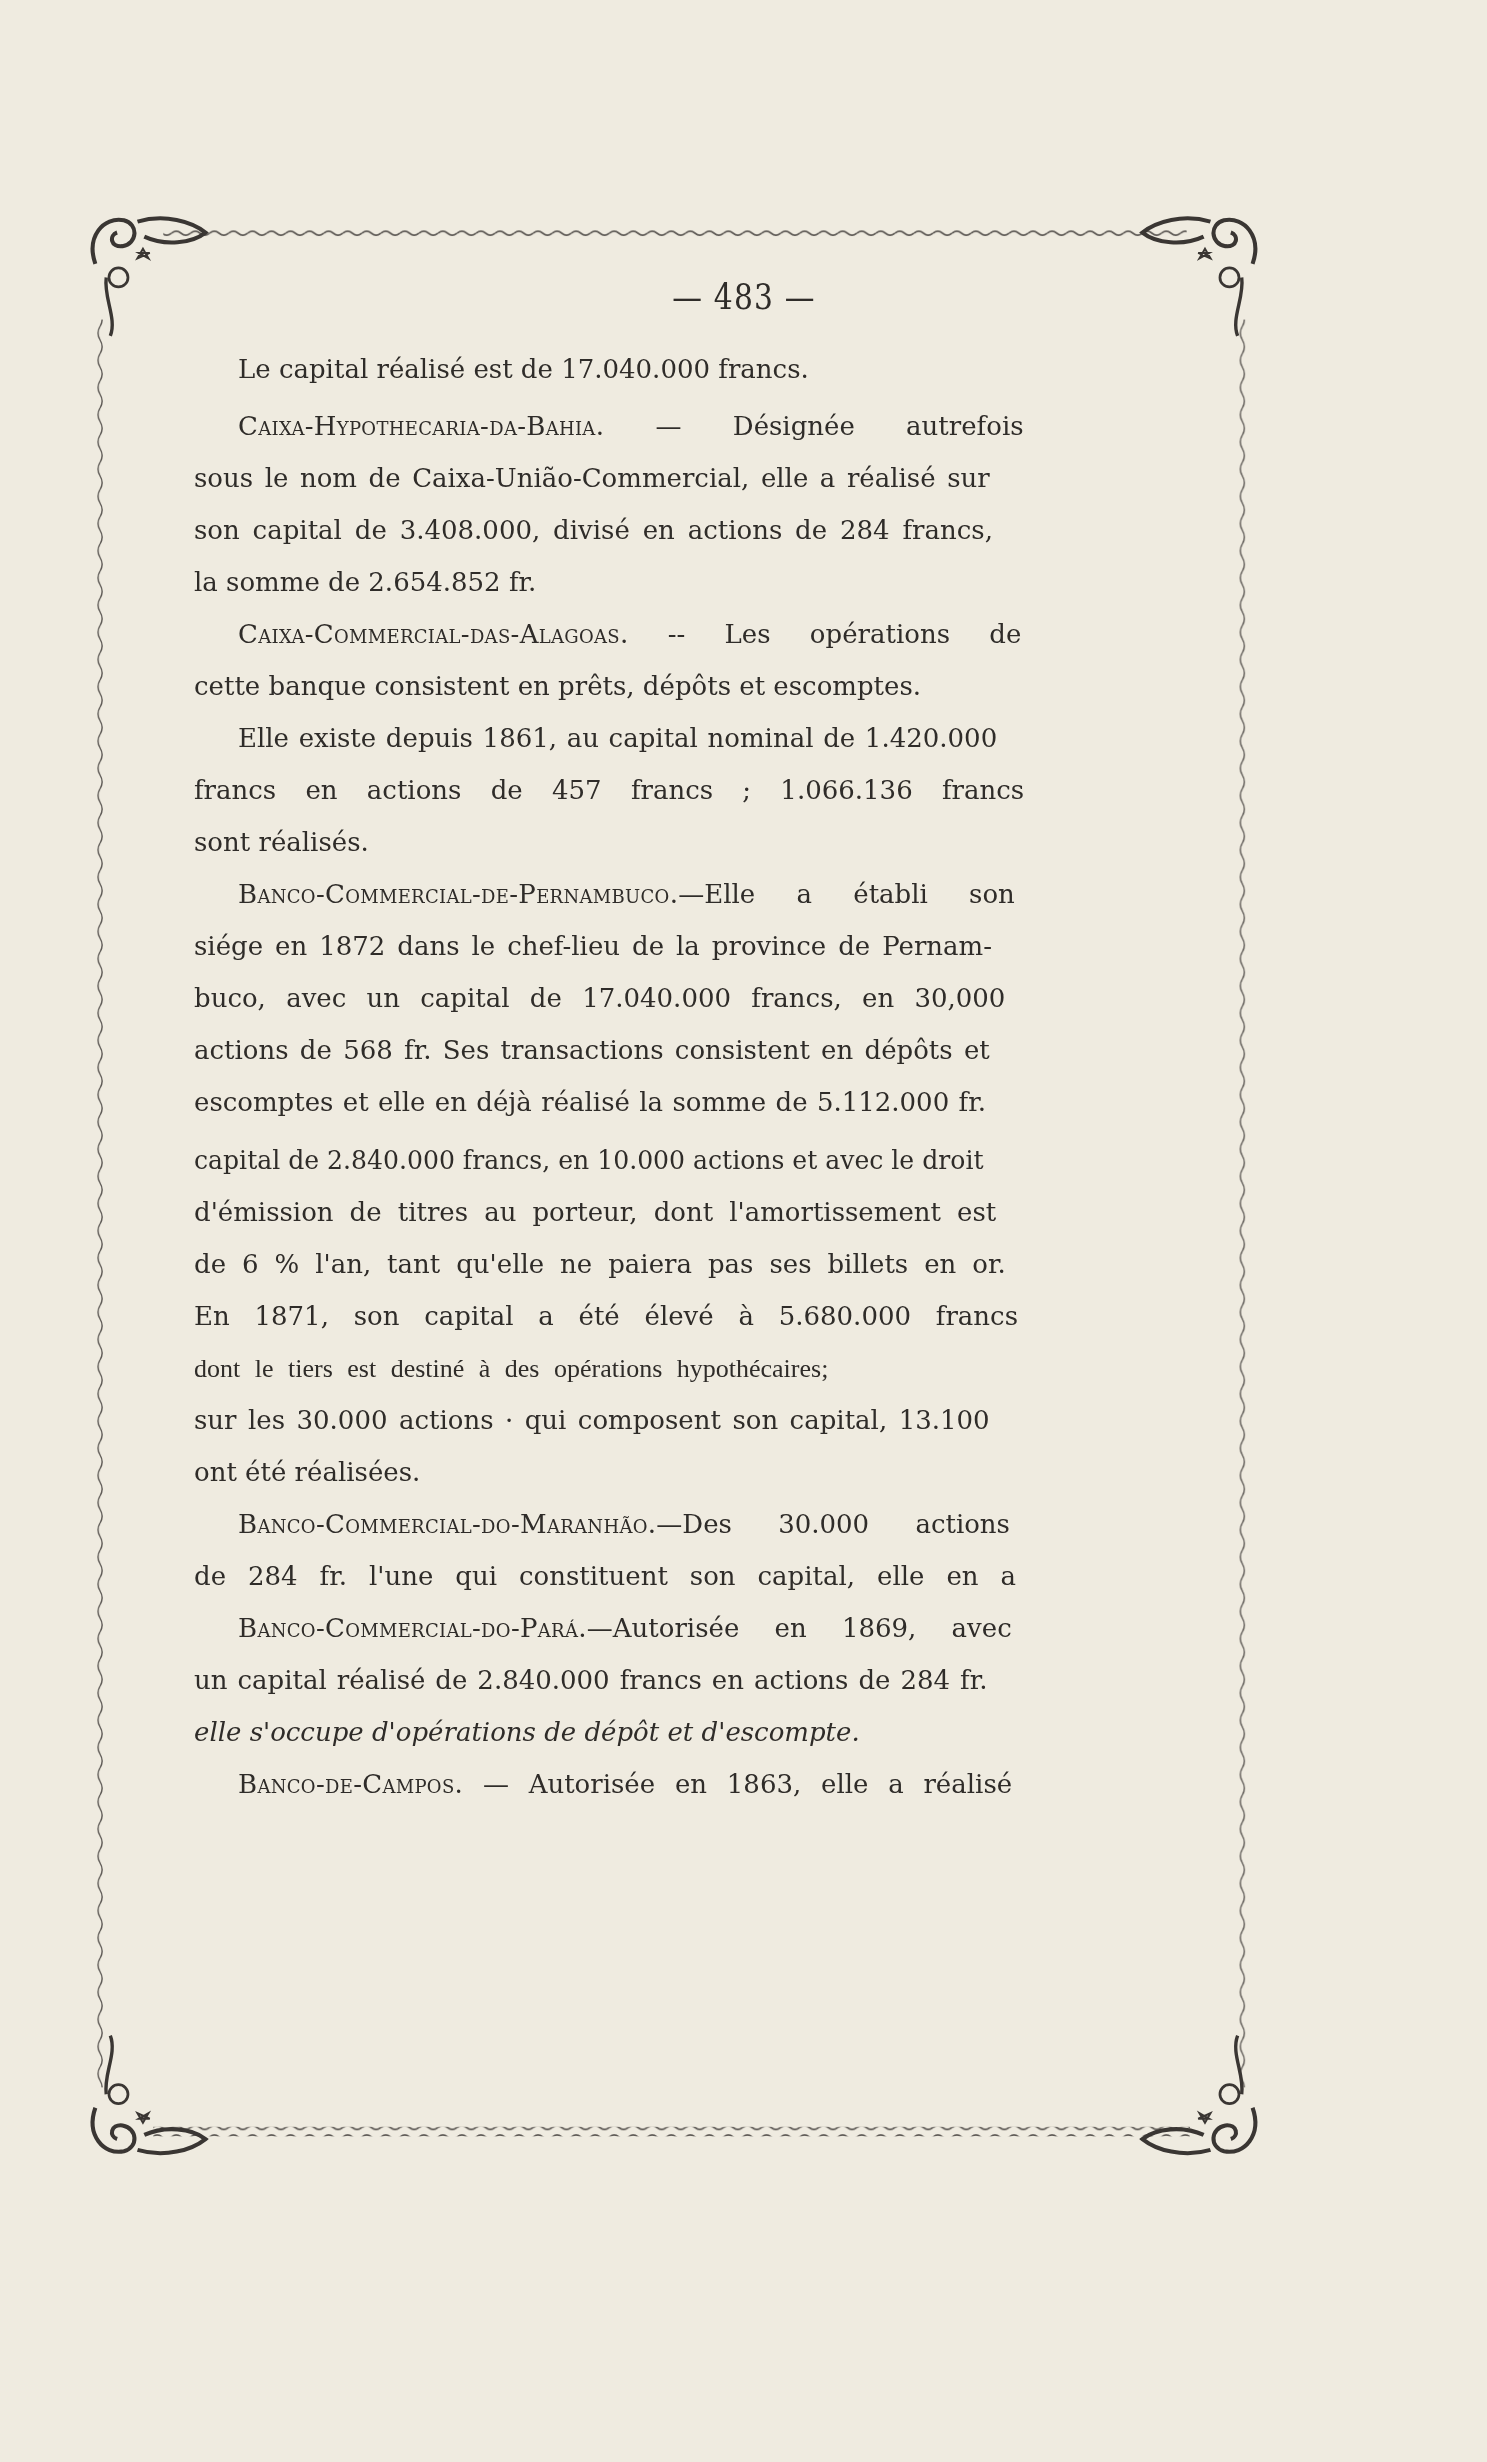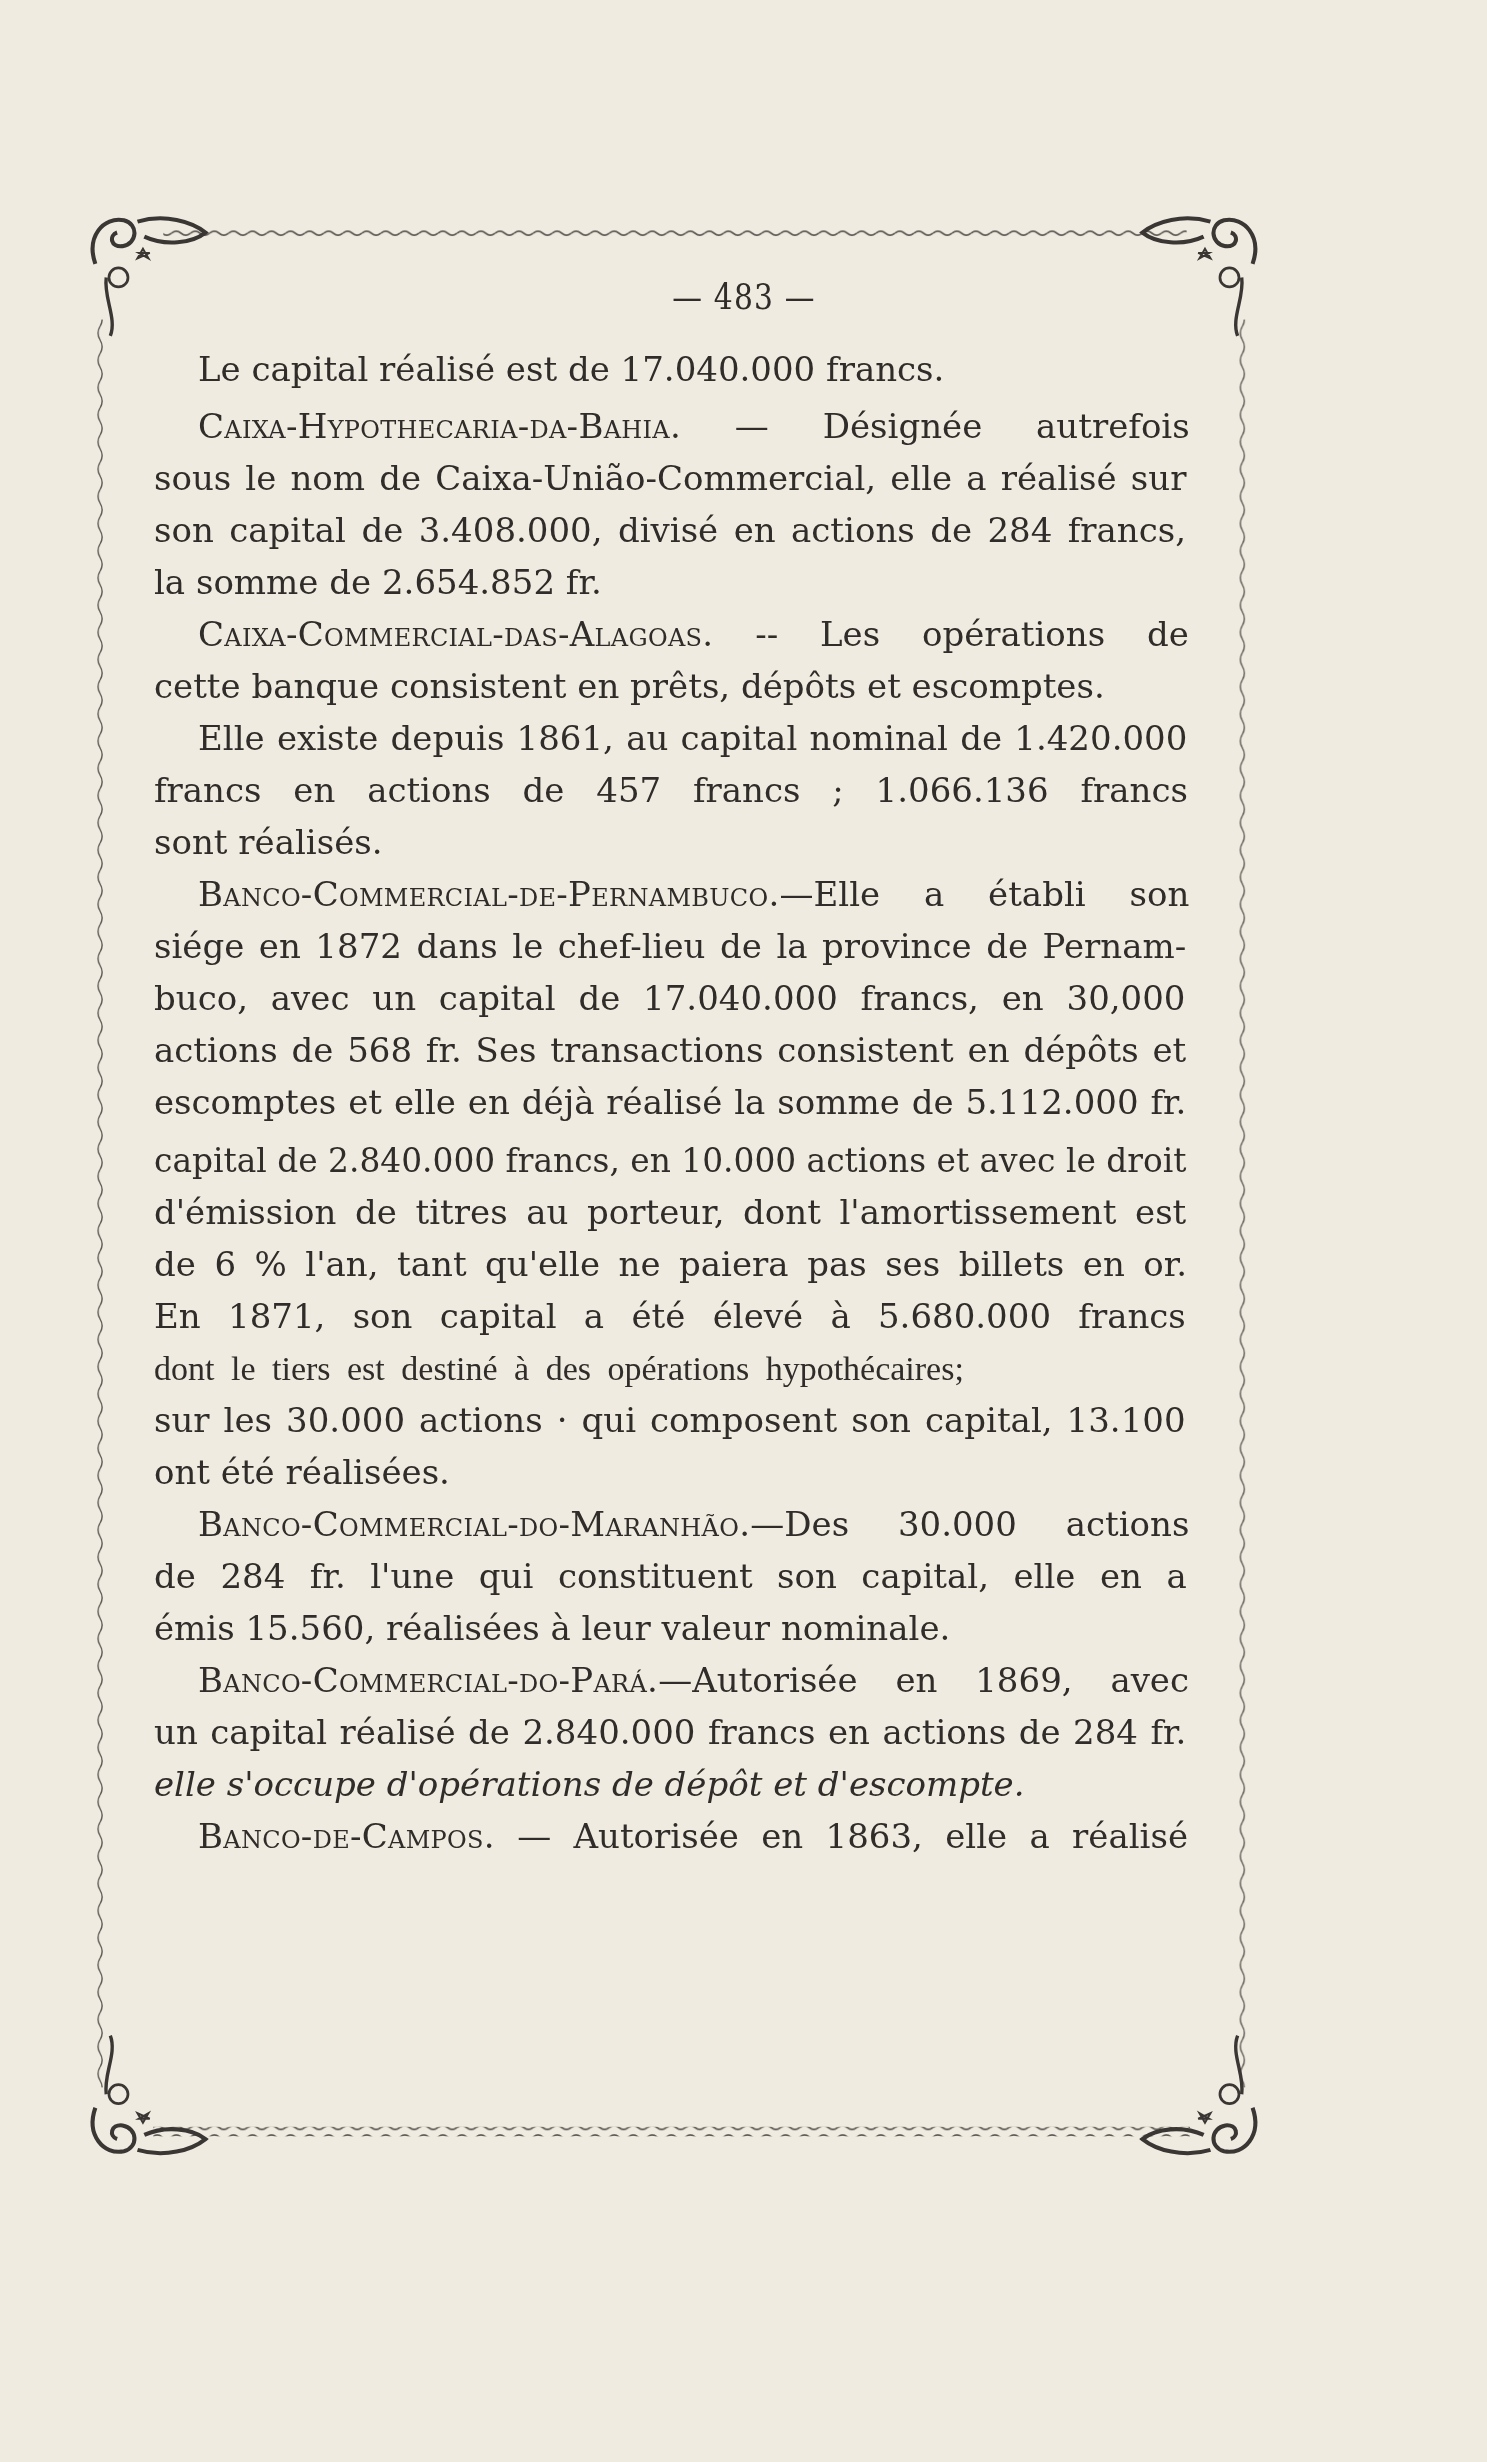--- a/index.html
+++ b/index.html
@@ -11,23 +11,24 @@
   }
   .frame-svg { position:absolute; left:0; top:0; width:1488px; height:2462px; }
   .page-number {
     position:absolute; top:277px; left:0; width:1488px; text-align:center;
     font-size:35px; letter-spacing:1.4px; transform:scaleX(0.85);
   }
   .text-block {
     position:absolute; left:154px; top:343px; width:1032px;
   }
   .line {
-    height:52px; line-height:52px; font-size:34px;
+    height:52px; line-height:52px; font-size:26px;
     white-space:nowrap; text-align:justify; text-align-last:justify;
     transform-origin:left center;
+    margin-left:40px;
   }
   .line.last { text-align-last:left; }
   .line.indent { padding-left:44px; }
   .sc { font-variant:small-caps; letter-spacing:0.3px; }
   .gap { height:5.4px; }
 </style>
 </head>
 <body>
 
 <svg class="frame-svg" viewBox="0 0 2188 3621">
@@ -112,21 +113,20 @@
     <div class="line"><span style="display: inline-block; word-spacing: 7.7px;"><span>de 6 % l'an, tant qu'elle ne paiera pas ses billets en or.</span></span></div>
     <div class="line"><span style="display: inline-block; word-spacing: 16.5px;"><span>En 1871, son capital a été élevé à 5.680.000 francs</span></span></div>
     <div class="line"><span style="display: inline-block; word-spacing: 8px; font-family: Liberation Serif, serif;"><span>dont le tiers est destiné à des opérations hypothécaires;</span></span></div>
     <div class="line"><span style="display: inline-block; word-spacing: 3.2px;"><span>sur les 30.000 actions · qui composent son capital, 13.100</span></span></div>
     <div class="line last"><span style="display: inline-block;"><span>ont été réalisées.</span></span></div>
   </div>
 
   <div>
     <div class="line indent"><span style="display: inline-block; word-spacing: 38px;"><span class="sc">Banco-Commercial-do-Maranhão.</span><span>—Des 30.000 actions</span></span></div>
     <div class="line"><span style="display: inline-block; word-spacing: 13.7px;"><span>de 284 fr. l'une qui constituent son capital, elle en a</span></span></div>
-    <div class="line last"><span style="display: inline-block;"><span>émis 15.560, réalisées à leur valeur nominale.</span></span></div>
   </div>
 
 
   <div>
     <div class="line indent"><span style="display: inline-block; word-spacing: 27px;"><span class="sc">Banco-Commercial-do-Pará.</span><span>—Autorisée en 1869, avec</span></span></div>
     <div class="line"><span style="display: inline-block; word-spacing: 1.7px;"><span>un capital réalisé de 2.840.000 francs en actions de 284 fr.</span></span></div>
     <div class="line last"><span style="display: inline-block; font-style: italic;"><span>elle s'occupe d'opérations de dépôt et d'escompte.</span></span></div>
   </div>
 
   <div>

